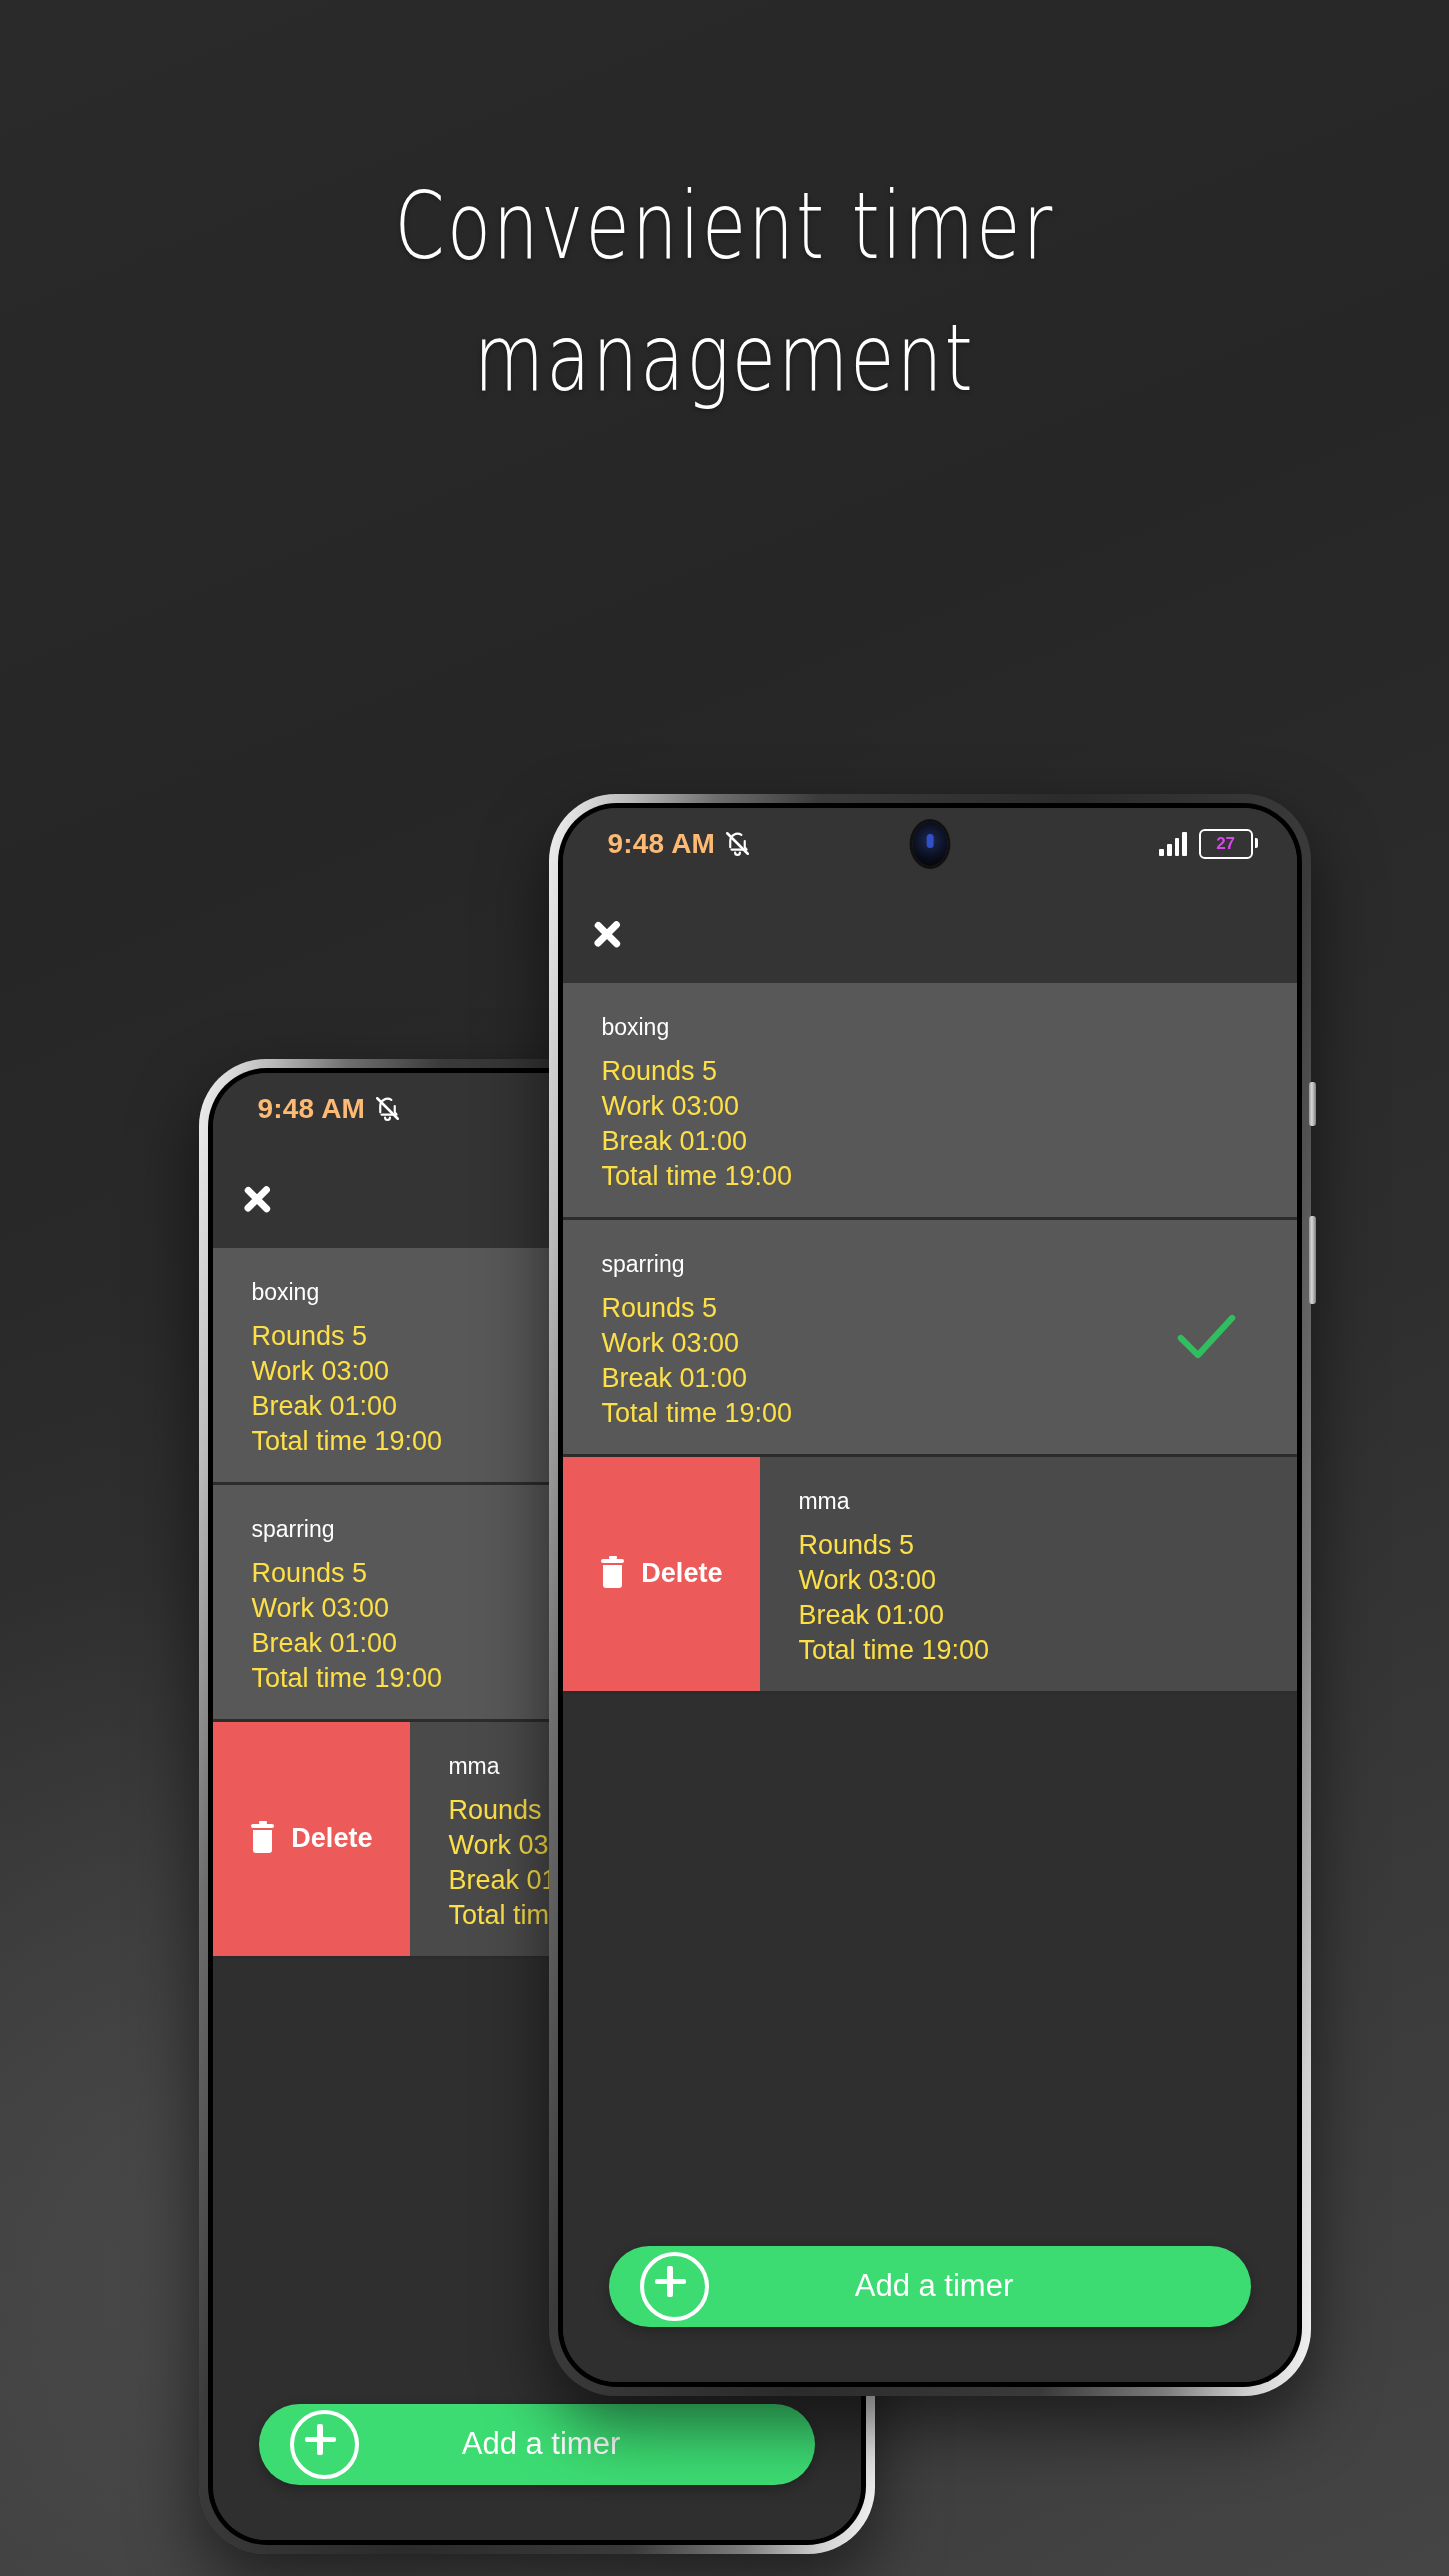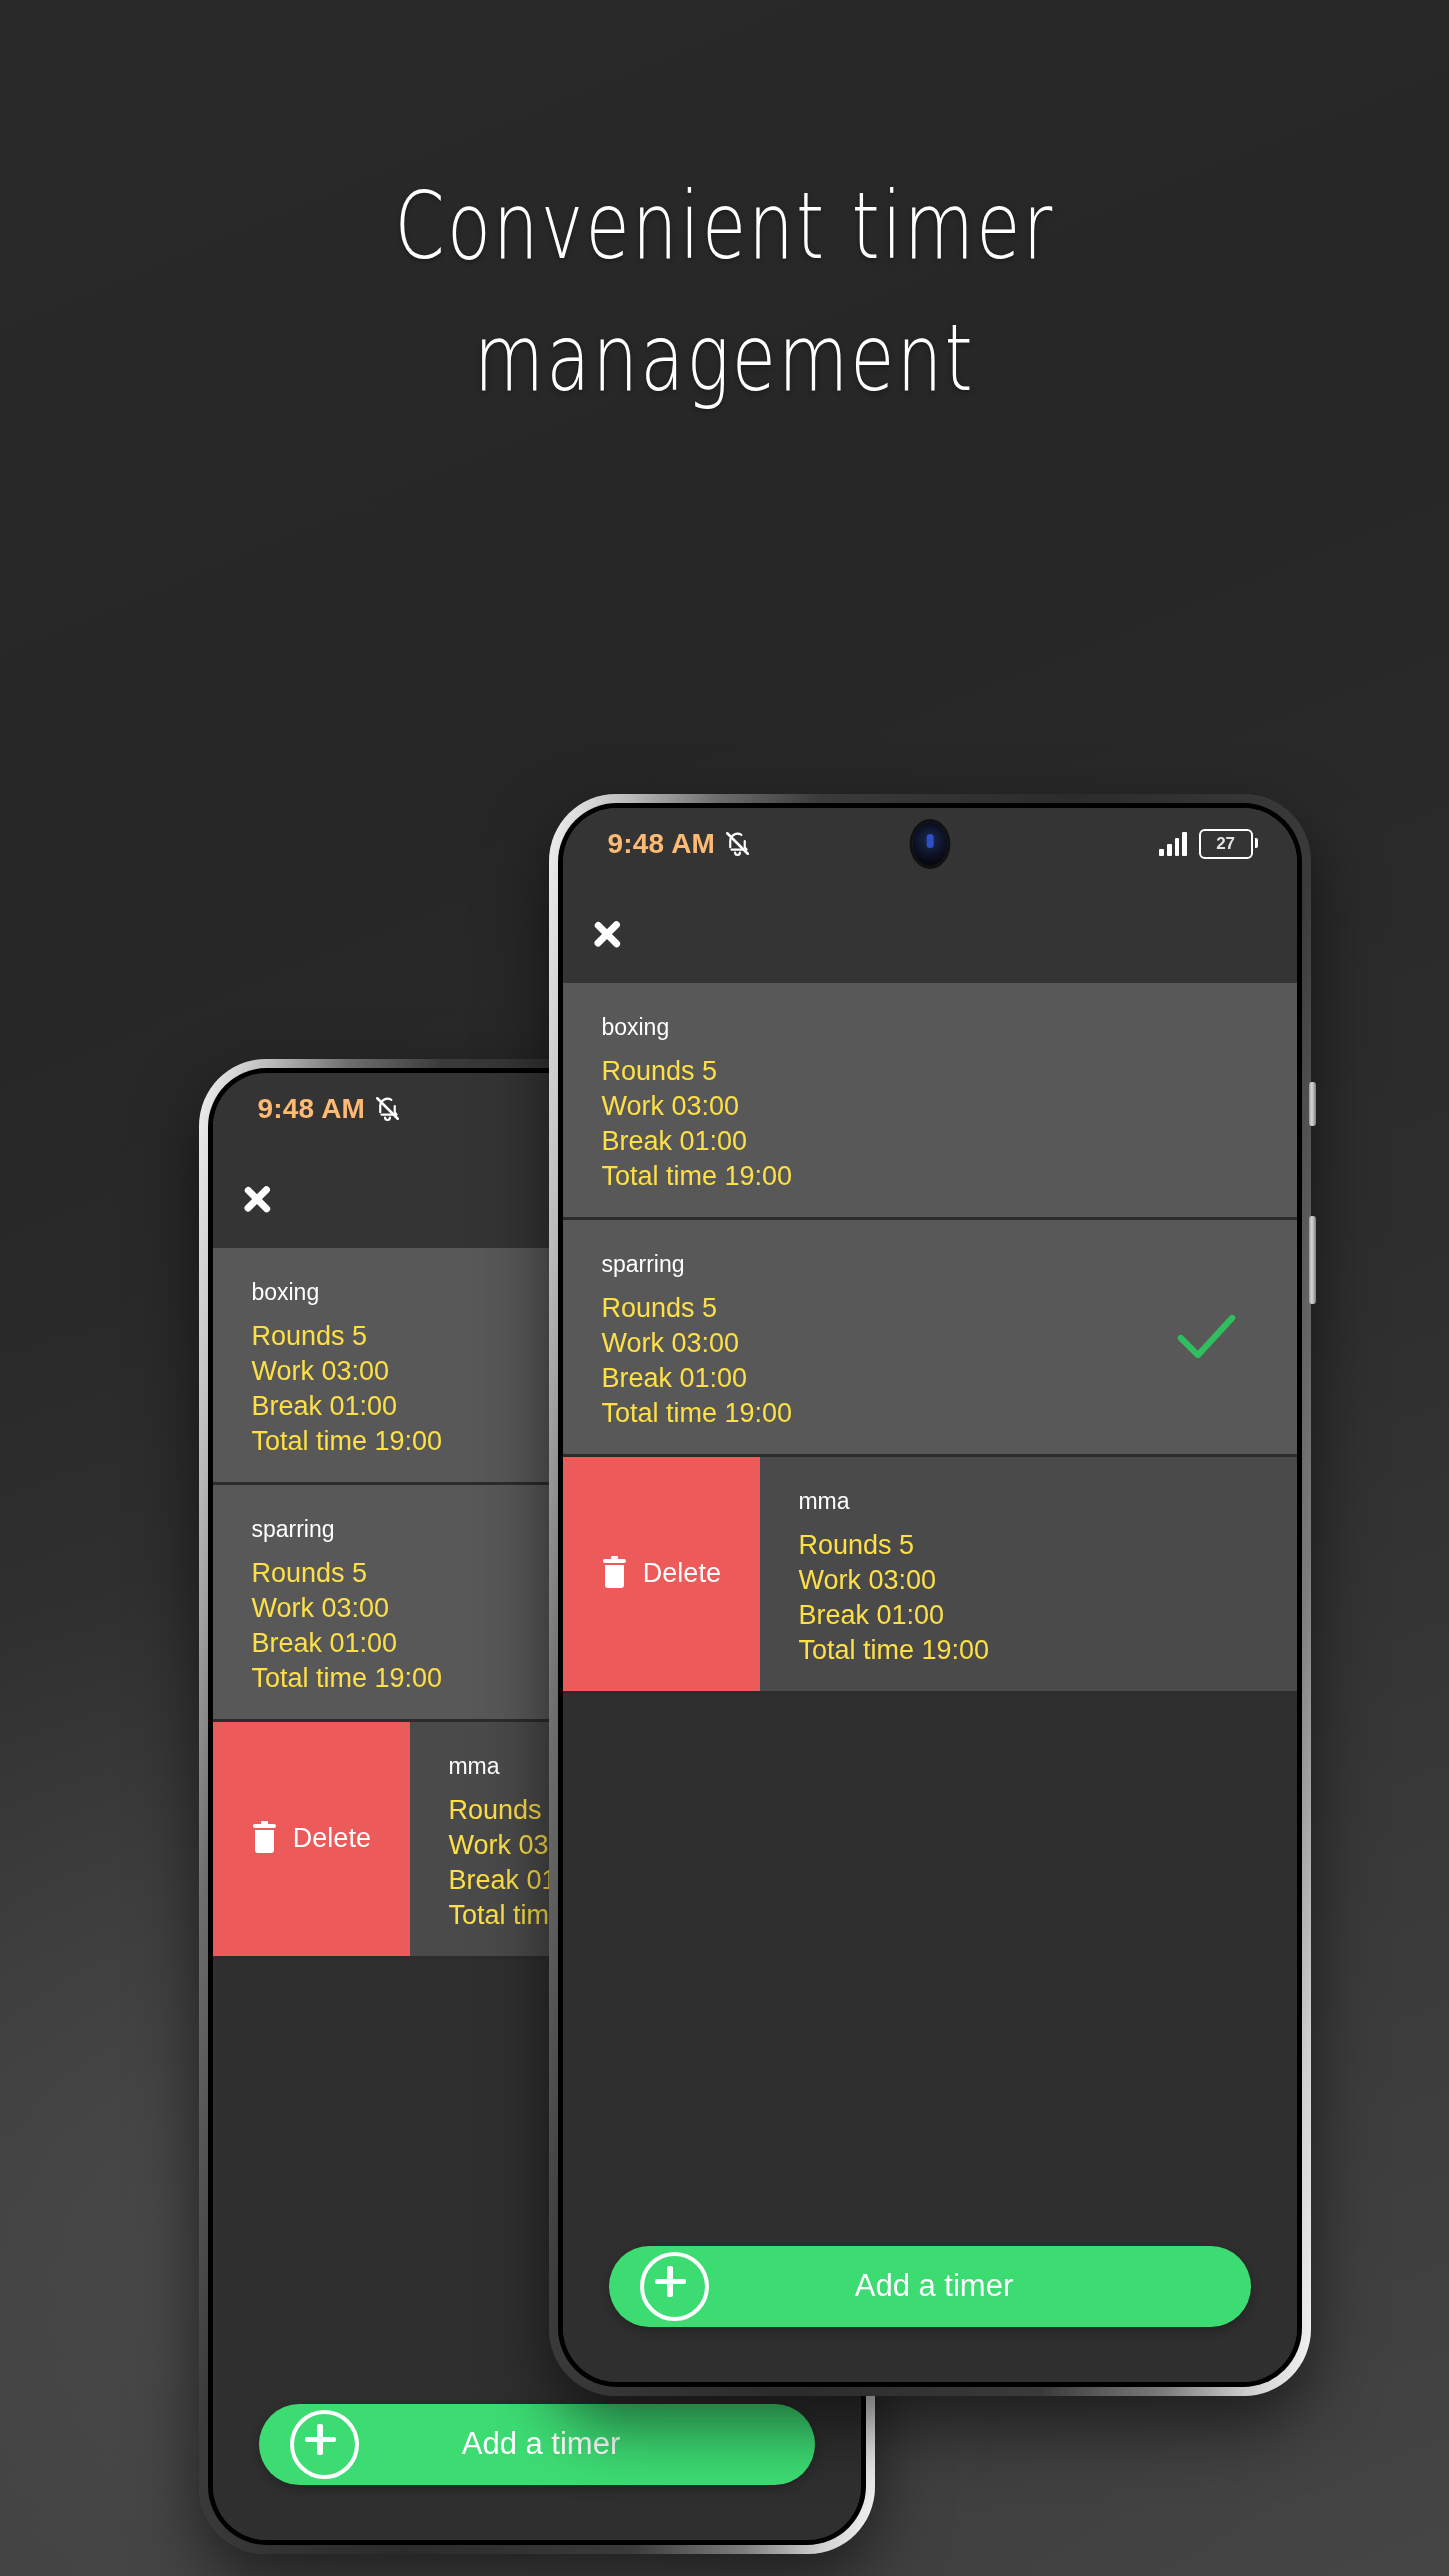--- a/index.html
+++ b/index.html
@@ -122,21 +122,21 @@
   .bars i:nth-child(4) { height: 24px; }
   .battery {
     position: relative;
     width: 50px;
     height: 26px;
     border: 2.4px solid #ffffff;
     border-radius: 5.8px;
     display: flex;
     align-items: center;
     justify-content: center;
-    color: #e5e5e5;
+    color: #d946ef;
     font-size: 17px;
     font-weight: 700;
   }
   .battery::after {
     content: "";
     position: absolute;
     right: -7.7px;
     top: 6.7px;
     width: 3.8px;
     height: 10.5px;
@@ -220,21 +220,21 @@
     display: flex;
     align-items: center;
     justify-content: center;
     gap: 17px;
     flex: none;
     cursor: pointer;
   }
   .delete-label {
     color: #ffffff;
     font-size: 27px;
-    font-weight: 400;
+    font-weight: 700;
   }
   .trash {
     position: relative;
     width: 23px;
     height: 29px;
   }
   .trash-body {
     position: absolute;
     bottom: 0;
     left: 1.9px;

